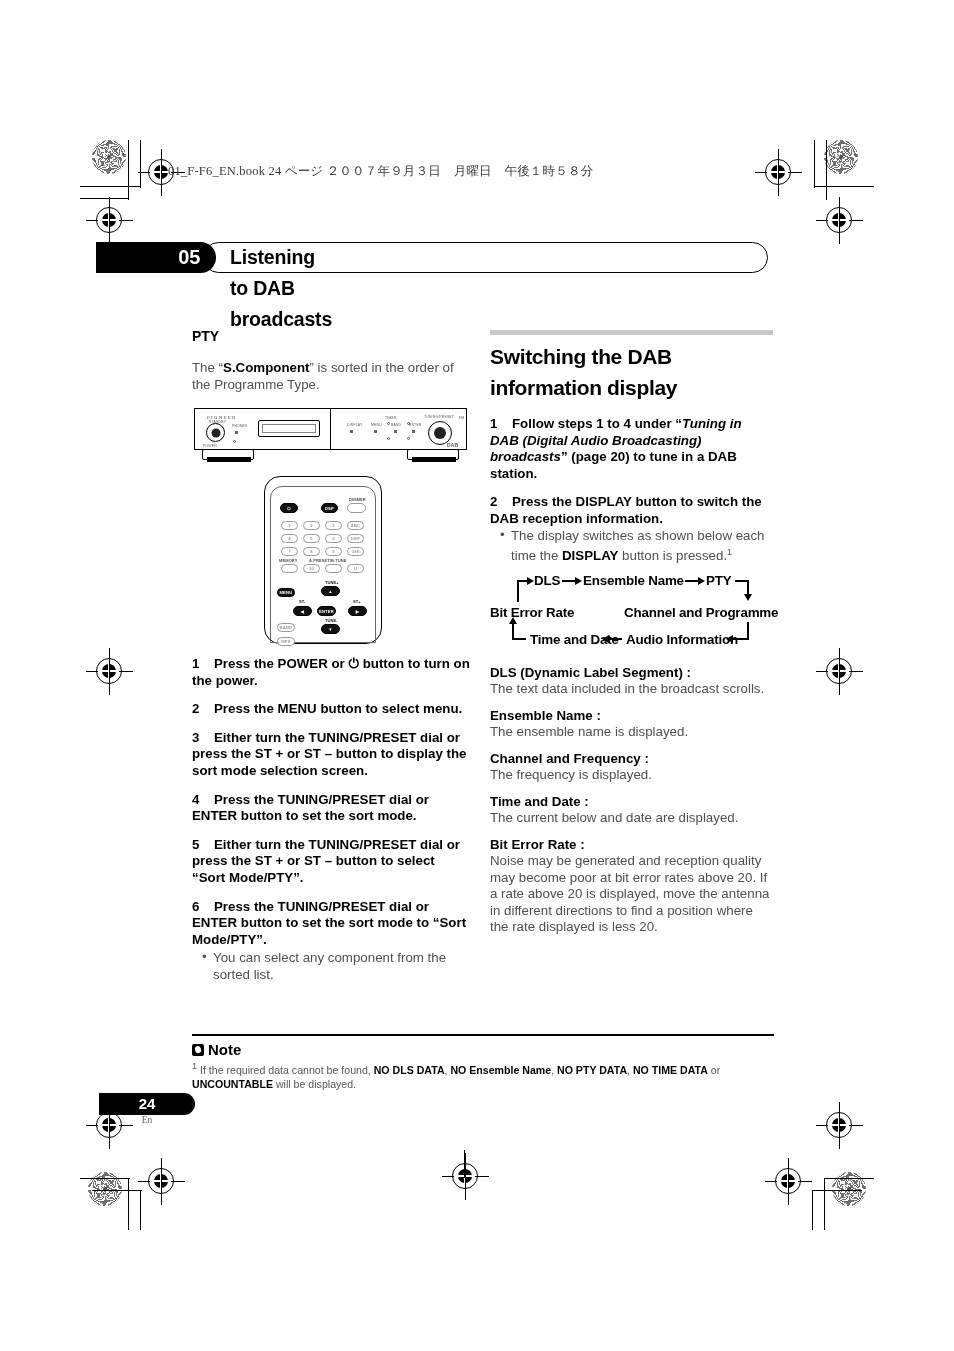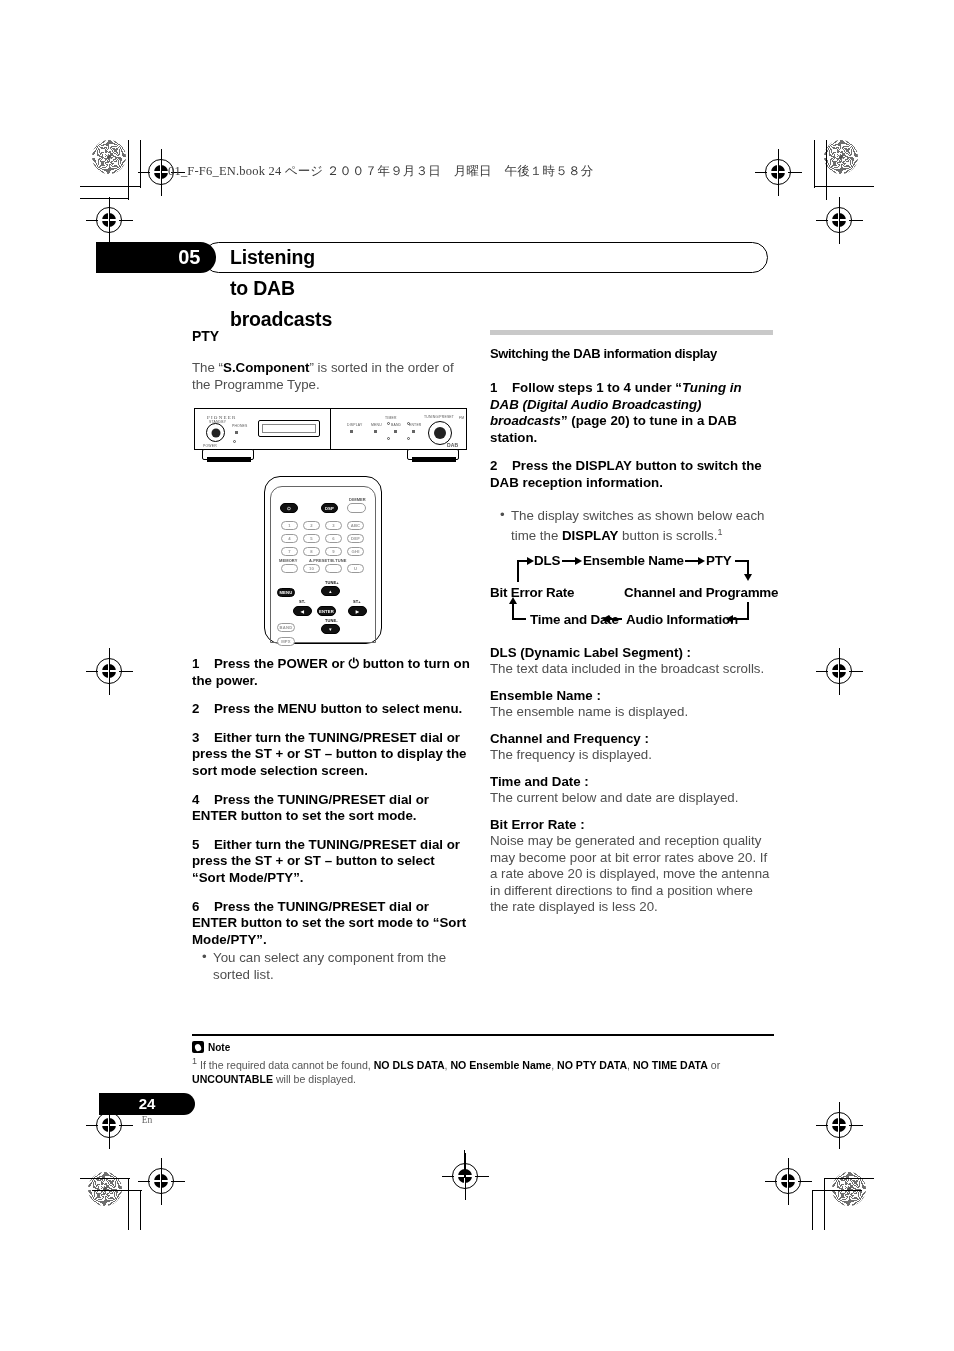--- a/index.html
+++ b/index.html
@@ -107,21 +107,21 @@
     content: "\2022"; position: absolute; left: -1px; top: -1px; color: #4f4f4f;
   }
   ul.bul li b { color: #000; }
   sup { font-size: 9px; vertical-align: super; }
 
   
   .rule-top {
     height: 5px; background: #c9c9c9; width: 283px; margin-bottom: 6px;
   }
   h2.sechead {
-    font-size: 13px; line-height: 26px; font-weight: bold;
+    font-size: 21px; line-height: 31px; font-weight: bold;
     margin: 0 0 13px 0; letter-spacing: -.35px;
   }
 
   
   .def { margin-bottom: 10px; }
   .def .dt { font-size: 13.3px; font-weight: bold; line-height: 16.5px; }
   .def .dd { font-size: 13.3px; line-height: 16.5px; color: #4f4f4f; }
 
   
   .illus { position: relative; width: 278px; height: 242px; margin: 6px 0 10px 0; }
@@ -207,21 +207,21 @@
   .note-head { display:flex; align-items:center; gap:4px; margin-top:5px; }
   .note-icon {
     width:12px; height:12px; background:#000; border-radius:2px;
     position:relative;
   }
   .note-icon::after{
     content:""; position:absolute; left:3px; top:2.5px; width:6px; height:7px;
     background:#fff; border-radius:50% 50% 40% 40%;
     transform: rotate(-18deg);
   }
-  .note-title { font-size:10px; font-weight:bold; }
+  .note-title { font-size:15px; font-weight:bold; }
   .note-body {
     font-size:10.6px; line-height:14px; color:#555; margin-top:1px;
   }
   .note-body b { color:#000; }
 
   
   .pagenum {
     position:absolute; left:99px; top:1093px; width:96px; height:22px;
     background:#000; border-radius:0 11px 11px 0;
     color:#fff; font-weight:bold; font-size:15px;
@@ -402,23 +402,23 @@
   </ul>
 </div>
 
 <div class="col-right">
 
   <div class="rule-top"></div>
   <h2 class="sechead">Switching the DAB information display</h2>
 
   <p class="step"><span class="n">1</span><span>Follow steps 1 to 4 under “</span><i>Tuning in DAB (Digital Audio Broadcasting) broadcasts</i><span>” (page 20) to tune in a DAB station.</span></p>
 
-  <p class="step" style="margin-bottom:16px;"><span class="n">2</span><span>Press the DISPLAY button to switch the DAB reception information.</span></p>
+  <p class="step" style="margin-bottom:0;"><span class="n">2</span><span>Press the DISPLAY button to switch the DAB reception information.</span></p>
   <ul class="bul" style="margin-top:0; margin-bottom:4px;">
-    <li><span>The display switches as shown below each time the </span><b>DISPLAY</b><span> button is scrolls.</span><sup>1</sup></li>
+    <li><span>The display switches as shown below each time the </span><b>DISPLAY</b><span> button is pressed.</span><sup>1</sup></li>
   </ul>
 
   <div class="flow">
 
     <span class="node" style="left:44px; top:4px;">DLS</span>
     <span class="node" style="left:93px; top:4px;">Ensemble Name</span>
     <span class="node" style="left:216px; top:4px;">PTY</span>
 
     <span class="node" style="left:0px; top:36px;">Bit Error Rate</span>
     <span class="node" style="left:134px; top:36px;">Channel and Programme</span>

